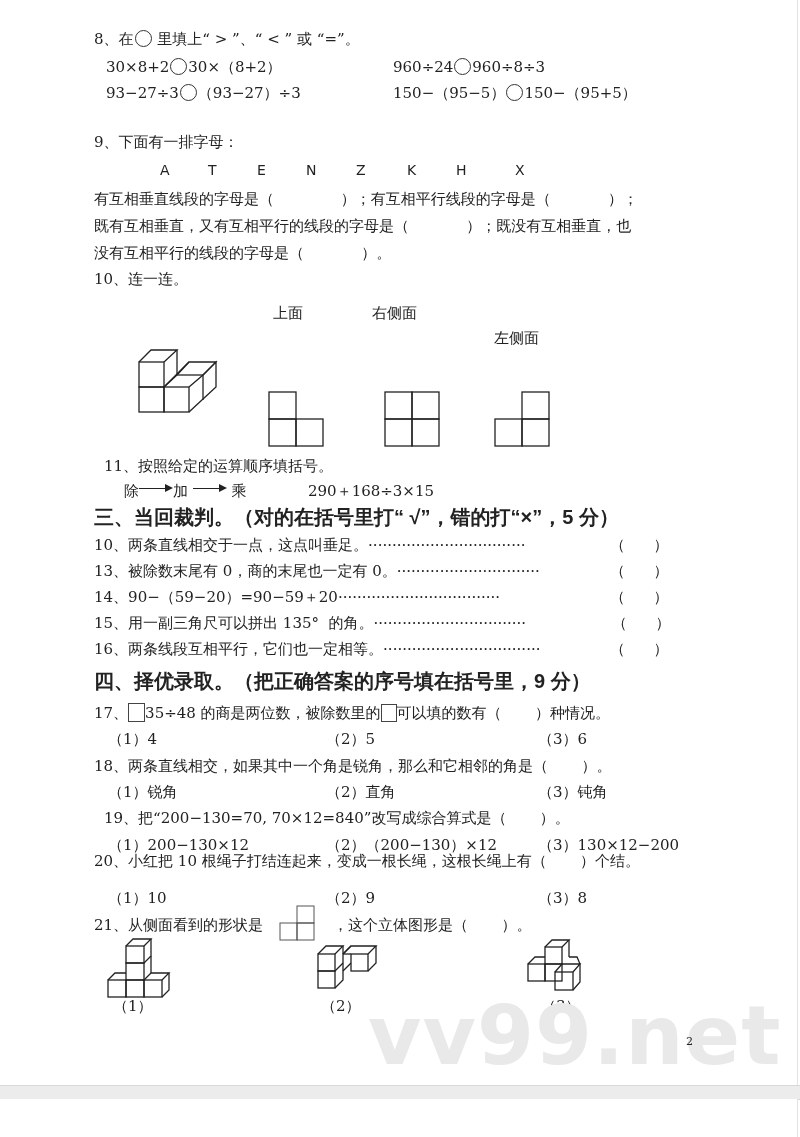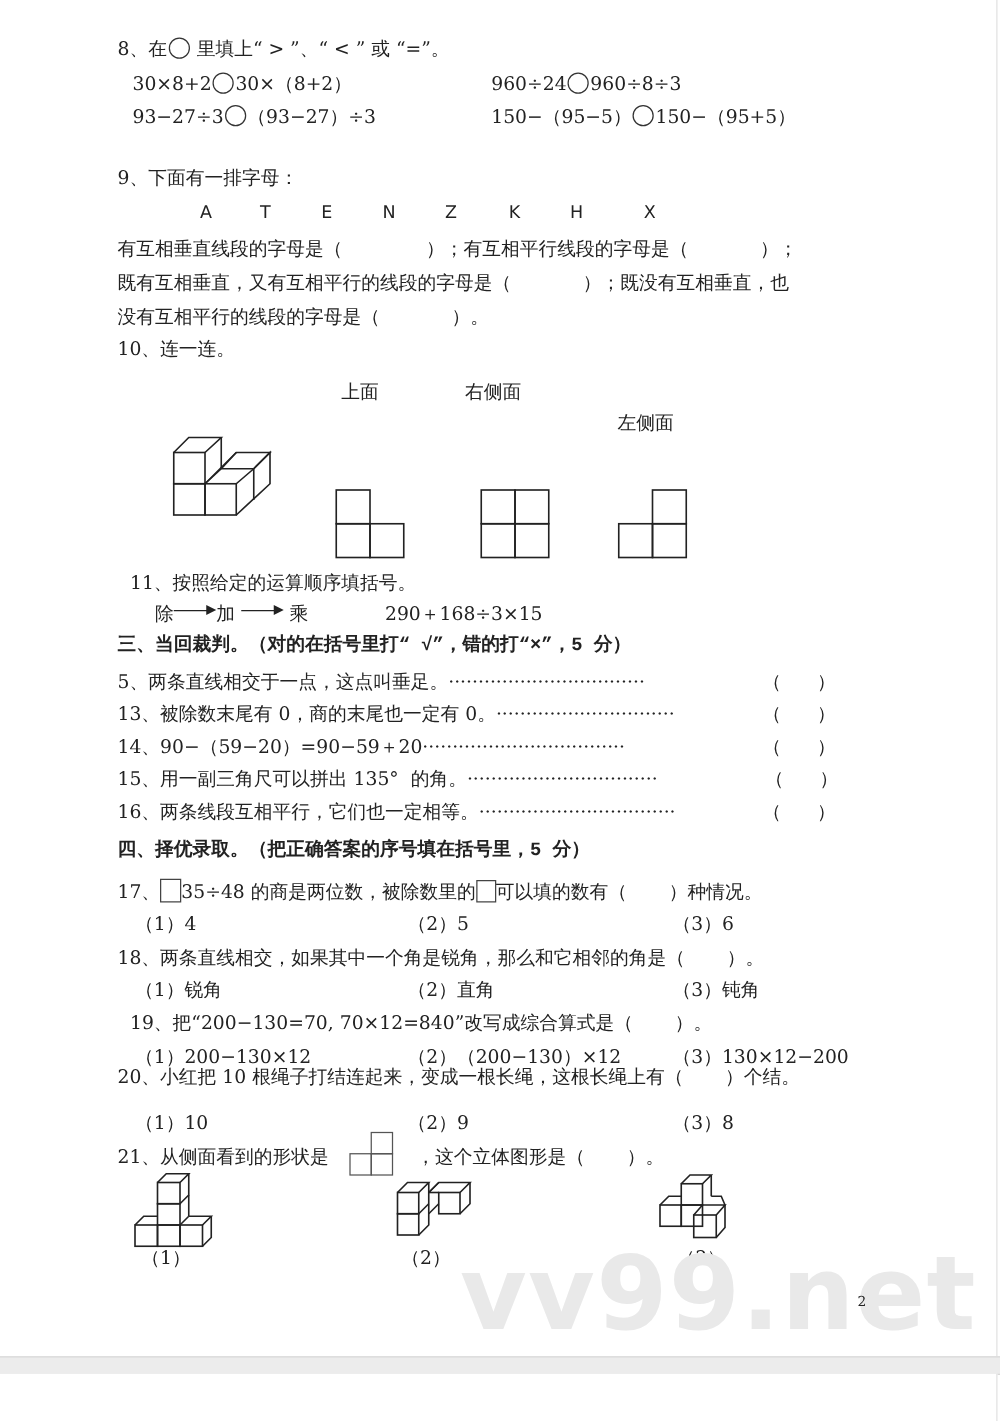--- a/index.html
+++ b/index.html
@@ -2,21 +2,21 @@
 <html><head>
 <meta charset="utf-8">
 <style>
   html, body { margin:0; padding:0; }
   body { width:800px; height:1137px; background:#ffffff; position:relative; overflow:hidden;
          font-family:"DejaVu Serif","Liberation Serif",serif; color:#222; }
   .page { position:absolute; left:0; top:0; width:797px; height:1085px; background:#fff; border-right:1px solid #e2e2e2; }
   .gap { position:absolute; left:0; top:1085px; width:800px; height:13px; background:#ececec; border-top:1px solid #d8d8d8; border-bottom:1px solid #d8d8d8; }
   .page2 { position:absolute; left:0; top:1099px; width:797px; height:38px; background:#fff; border-right:1px solid #e2e2e2; }
   .t { position:absolute; font-size:15px; line-height:18px; white-space:pre; }
-  .b { font-family:Liberation Mono, monospace; font-weight:bold; font-size:15px; }
+  .b { font-family:Liberation Sans, sans-serif; font-weight:bold; font-size:20px; }
   .letters { font-family:"DejaVu Sans","Liberation Sans",sans-serif; font-size:14px; }
   .circ { display:inline-block; width:15px; height:15px; border:1px solid #333; border-radius:50%; vertical-align:-3px; margin:0 1px; }
   .sq { display:inline-block; width:15px; height:17px; border:1px solid #444; vertical-align:-4px; }
   .sq.small { width:14px; height:16px; }
   svg { position:absolute; overflow:visible; }
   svg line, svg polyline, svg rect, svg polygon { stroke:#222; stroke-width:1.3; fill:none; }
   .wm { position:absolute; left:368px; top:995px; font-family:"DejaVu Sans","Liberation Sans",sans-serif; font-weight:bold;
         font-size:82px; color:#e9e9e9; letter-spacing:1px; line-height:82px; }
   .pnum { position:absolute; left:686px; top:1035px; font-size:11px; }
   .arrow { display:inline-block; width:34px; height:10px; position:relative; vertical-align:2px; }
@@ -87,36 +87,36 @@
     <rect x="495" y="419" width="27" height="27"></rect>
     <rect x="522" y="419" width="27" height="27"></rect>
   </svg>
 
   <div class="t" style="left:104px;top:457px;">11、按照给定的运算顺序填括号。</div>
   <div class="t" style="left:124px;top:482px;"><span>除</span><span class="arrow"></span><span>加</span> <span class="arrow"></span> <span>乘</span></div>
   <div class="t" style="left:308px;top:482px;">290＋168÷3×15</div>
 
   <div class="t b" style="left:94px;top:508px;">三、当回裁判。（对的在括号里打“ √”，错的打“×”，5 分）</div>
 
-  <div class="t" style="left:94px;top:536px;"><span>5、两条直线相交于一点，这点叫垂足。</span><span>·································</span></div>
+  <div class="t" style="left:94px;top:536px;"><span>10、两条直线相交于一点，这点叫垂足。</span><span>·································</span></div>
   <div class="t" style="left:610px;top:536px;">（      ）</div>
 
   <div class="t" style="left:94px;top:562px;"><span>13、被除数末尾有 0，商的末尾也一定有 0。</span><span>······························</span></div>
   <div class="t" style="left:610px;top:562px;">（      ）</div>
 
   <div class="t" style="left:94px;top:588px;"><span>14、90−（59−20）=90−59＋20</span><span>··································</span></div>
   <div class="t" style="left:610px;top:588px;">（      ）</div>
 
   <div class="t" style="left:94px;top:614px;"><span>15、用一副三角尺可以拼出 135°  的角。</span><span>································</span></div>
   <div class="t" style="left:612px;top:614px;">（      ）</div>
 
   <div class="t" style="left:94px;top:640px;"><span>16、两条线段互相平行，它们也一定相等。</span><span>·································</span></div>
   <div class="t" style="left:610px;top:640px;">（      ）</div>
 
-  <div class="t b" style="left:94px;top:672px;">四、择优录取。（把正确答案的序号填在括号里，5 分）</div>
+  <div class="t b" style="left:94px;top:672px;">四、择优录取。（把正确答案的序号填在括号里，9 分）</div>
 
   <div class="t" style="left:94px;top:703px;"><span>17、</span><span class="sq"></span><span>35÷48 的商是两位数，被除数里的</span><span class="sq small"></span><span>可以填的数有（       ）种情况。</span></div>
   <div class="t" style="left:108px;top:730px;">（1）4</div>
   <div class="t" style="left:326px;top:730px;">（2）5</div>
   <div class="t" style="left:538px;top:730px;">（3）6</div>
 
   <div class="t" style="left:94px;top:757px;">18、两条直线相交，如果其中一个角是锐角，那么和它相邻的角是（       ）。</div>
   <div class="t" style="left:108px;top:783px;">（1）锐角</div>
   <div class="t" style="left:326px;top:783px;">（2）直角</div>
   <div class="t" style="left:538px;top:783px;">（3）钝角</div>

